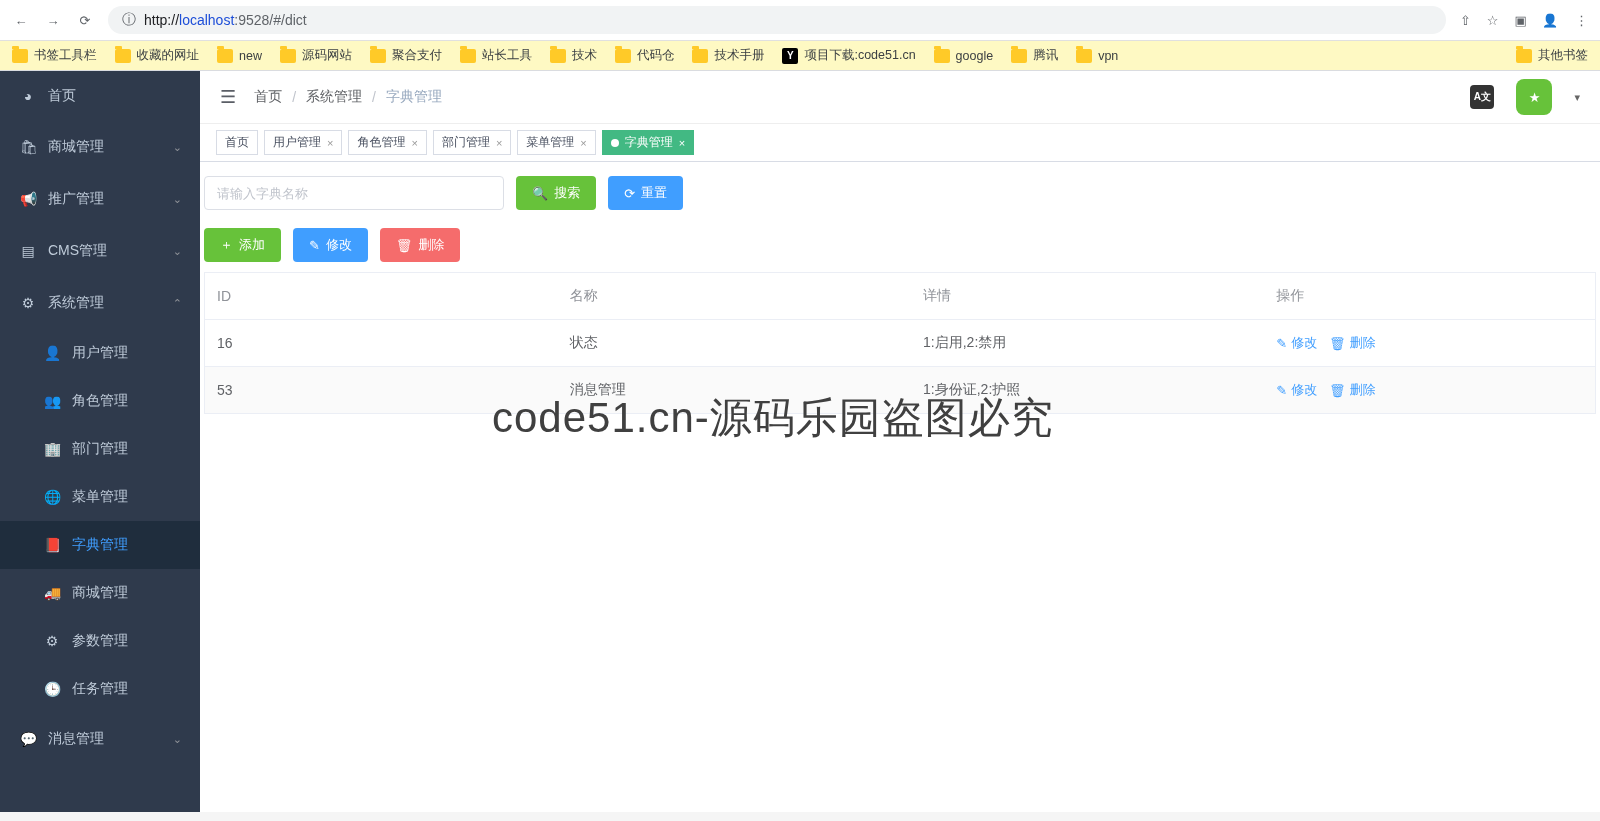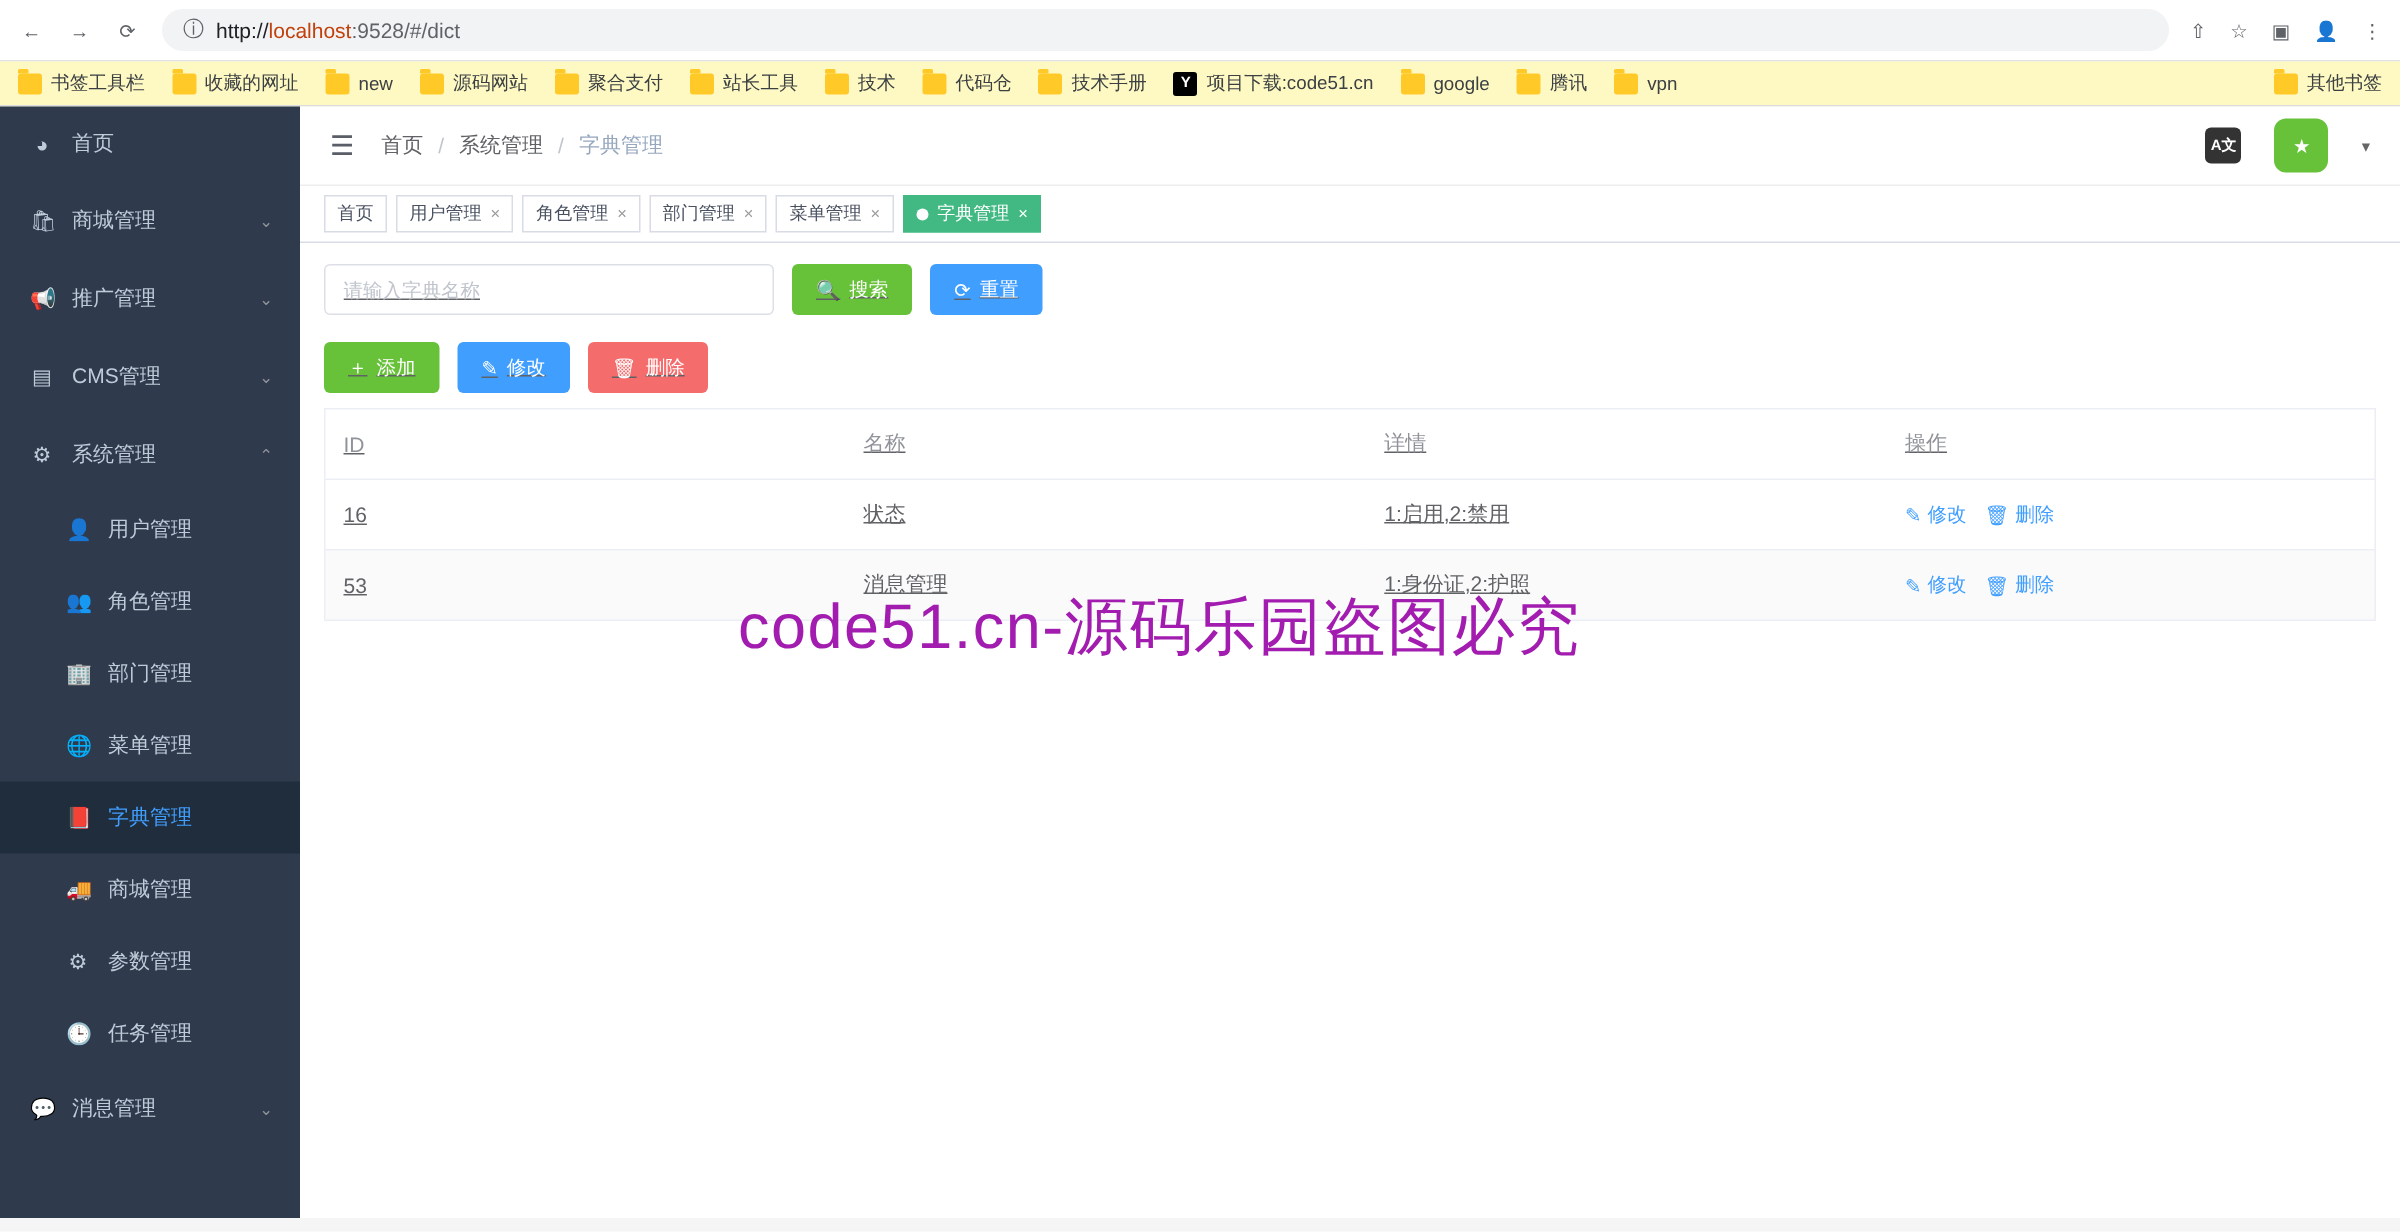--- a/index.html
+++ b/index.html
@@ -2,21 +2,21 @@
 <html><head>
 <meta charset="utf-8">
 <style>
 * { box-sizing: border-box; margin: 0; padding: 0; }
 body { font-family: -apple-system, BlinkMacSystemFont, "Segoe UI", "Microsoft YaHei", sans-serif; font-size: 13px; color: #606266; background: #f5f5f5; width:1600px; height:821px; overflow:hidden; position:relative; }
 .browser-chrome { background:#fff; }
 .nav-bar { display:flex; align-items:center; gap:14px; padding:6px 12px; background:#fff; border-bottom:1px solid #e0e0e0; }
 .nav-icon { width:18px; height:18px; display:flex; align-items:center; justify-content:center; color:#5f6368; }
 .url-bar { flex:1; display:flex; align-items:center; gap:8px; background:#f1f3f4; border-radius:20px; padding:5px 14px; font-size:14px; color:#202124; }
 .url-info { color:#5f6368; font-size:14px; }
-.url-text strong { color:#c2410c; font-weight:400; }
+.url-text strong { color:#1d4ed8; font-weight:400; }
 .url-text .rest { color:#5f6368; }
 .nav-right { display:flex; align-items:center; gap:16px; color:#5f6368; }
 .bookmarks-bar { display:flex; align-items:center; gap:18px; padding:6px 12px; background:#fef9c3; font-size:12.5px; color:#3c4043; border-bottom:1px solid #dadce0; }
 .bm-item { display:flex; align-items:center; gap:6px; white-space:nowrap; }
 .bm-folder { width:16px; height:14px; background:#ffca28; border-radius:2px; position:relative; }
 .bm-folder::before { content:""; position:absolute; top:-3px; left:0; width:7px; height:3px; background:#ffca28; border-radius:1px 1px 0 0; }
 .spacer { flex:1; }
 .bm-black { width:16px; height:16px; background:#000; border-radius:2px; display:flex; align-items:center; justify-content:center; color:#fff; font-size:10px; font-weight:bold; }
 
 .app { display:flex; height:calc(821px - 80px); }
@@ -39,21 +39,21 @@
 .avatar { width:36px; height:36px; border-radius:8px; background:#67c23a; display:flex; align-items:center; justify-content:center; }
 .avatar-caret { font-size:11px; color:#666; }
 
 .tabs-row { display:flex; align-items:center; gap:6px; padding:6px 16px; border-bottom:1px solid #d8dce5; background:#fff; }
 .tab-chip { border:1px solid #d8dce5; background:#fff; padding:3px 8px; font-size:12px; color:#495060; display:flex; align-items:center; gap:6px; cursor:pointer; }
 .tab-chip.active { background:#42b983; color:#fff; border-color:#42b983; }
 .tab-chip .dot { width:8px; height:8px; border-radius:50%; background:#fff; }
 .tab-x { color:#999; font-size:11px; }
 .tab-chip.active .tab-x { color:#fff; }
 
-.content { padding:14px 16px; flex:1; overflow:auto; background:#fff;text-decoration:underline; }
+.content { padding:14px 4px; flex:1; overflow:auto; background:#fff; }
 .search-row { display:flex; gap:12px; align-items:center; margin-bottom:18px; }
 .el-input { width:300px; height:34px; border:1px solid #dcdfe6; border-radius:4px; padding:0 12px; font-size:13px; color:#606266; background:#fff; }
 .el-input::placeholder { color:#c0c4cc; }
 .btn { height:34px; padding:0 16px; border:none; border-radius:4px; font-size:13px; color:#fff; cursor:pointer; display:inline-flex; align-items:center; gap:6px; }
 .btn-green { background:#67c23a; }
 .btn-blue { background:#409eff; }
 .btn-red { background:#f56c6c; }
 .btn-icon { font-size:13px; }
 .action-row { display:flex; gap:12px; margin-bottom:10px; }
 
@@ -62,21 +62,21 @@
 .table th { background:#fff; color:#909399; font-weight:500; }
 .table tbody tr:nth-child(odd) { background:#fff; }
 .table tbody tr:nth-child(even) { background:#fafafa; }
 .table td { color:#606266; }
 .op-link { color:#409eff; cursor:pointer; font-size:13px; display:inline-flex; align-items:center; gap:4px; margin-right:12px; }
 .col-id { width:320px; }
 .col-name { width:320px; }
 .col-detail { width:320px; }
 .col-op { width:300px; }
 
-.watermark { position:absolute; left:492px; top:390px; font-size:42px; font-weight:500; color:#a21caf; letter-spacing:1px; pointer-events:none; z-index:100; white-space:nowrap; }
+.watermark { position:absolute; left:492px; top:390px; font-size:42px; font-weight:500; color:#404040; letter-spacing:1px; pointer-events:none; z-index:100; white-space:nowrap; }
 </style>
 </head>
 <body>
 
 <div class="browser-chrome"></div>
 
 <div class="nav-bar">
   <div class="nav-icon">←</div>
   <div class="nav-icon">→</div>
   <div class="nav-icon">⟳</div>

